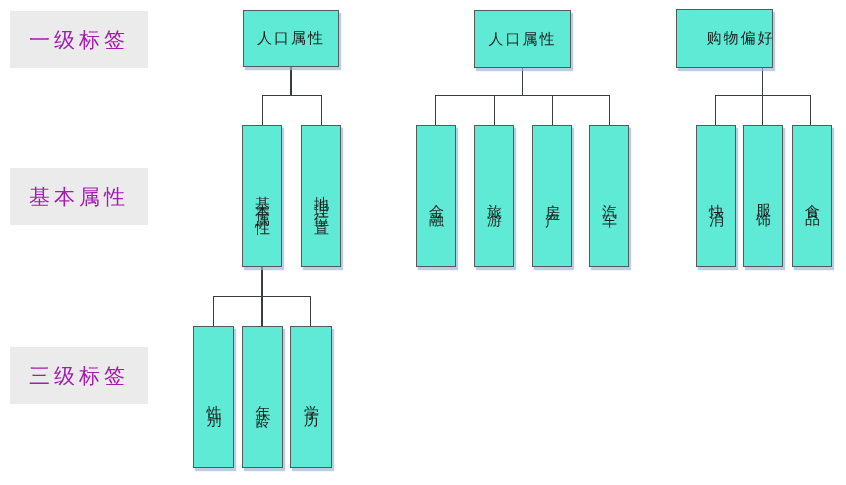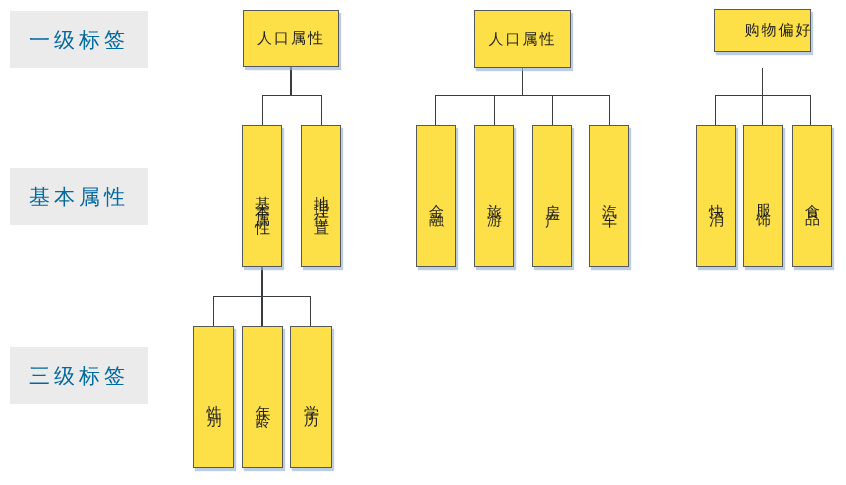--- a/index.html
+++ b/index.html
@@ -18,29 +18,29 @@
     position: absolute;
     left: 10px;
     width: 138px;
     height: 57px;
     background: #ebebeb;
     display: flex;
     align-items: center;
     justify-content: center;
     font-size: 21px;
     letter-spacing: 4px;
-    color: #0369a1;
+    color: #a21caf;
     white-space: nowrap;
   }
 
   
   .node {
     position: absolute;
     box-sizing: border-box;
-    background: #fde047;
+    background: #5eead4;
     border: 1.5px solid #56595b;
     box-shadow: 2px 3px 1px rgba(150, 177, 212, 0.65);
     display: flex;
     align-items: center;
     justify-content: center;
   }
   .node-h .node-text {
     font-size: 15px;
     letter-spacing: 2px;
     white-space: nowrap;
@@ -90,21 +90,21 @@
   <div class="line" style="left:715px;top:95px;width:96px;height:1px;"></div>
   <div class="line" style="left:715px;top:95px;width:1px;height:30px;"></div>
   <div class="line" style="left:810px;top:95px;width:1px;height:30px;"></div>
 
   <div class="node node-h" style="left:243px;top:10px;width:96px;height:57px;">
     <span class="node-text">人口属性</span>
   </div>
   <div class="node node-h" style="left:474px;top:10px;width:97px;height:58px;">
     <span class="node-text">人口属性</span>
   </div>
-  <div class="node node-h" style="left:714px;top:9px;width:97px;height:43px;padding-left:32px;">
+  <div class="node node-h" style="left:676px;top:9px;width:97px;height:59px;padding-left:32px;">
     <span class="node-text">购物偏好</span>
   </div>
 
   <div class="node node-v" style="left:242px;top:125px;width:40px;height:142px;">
     <span class="node-text">基本属性</span>
   </div>
   <div class="node node-v" style="left:301px;top:125px;width:40px;height:142px;">
     <span class="node-text">地理位置</span>
   </div>
   <div class="node node-v" style="left:416px;top:125px;width:40px;height:142px;">

